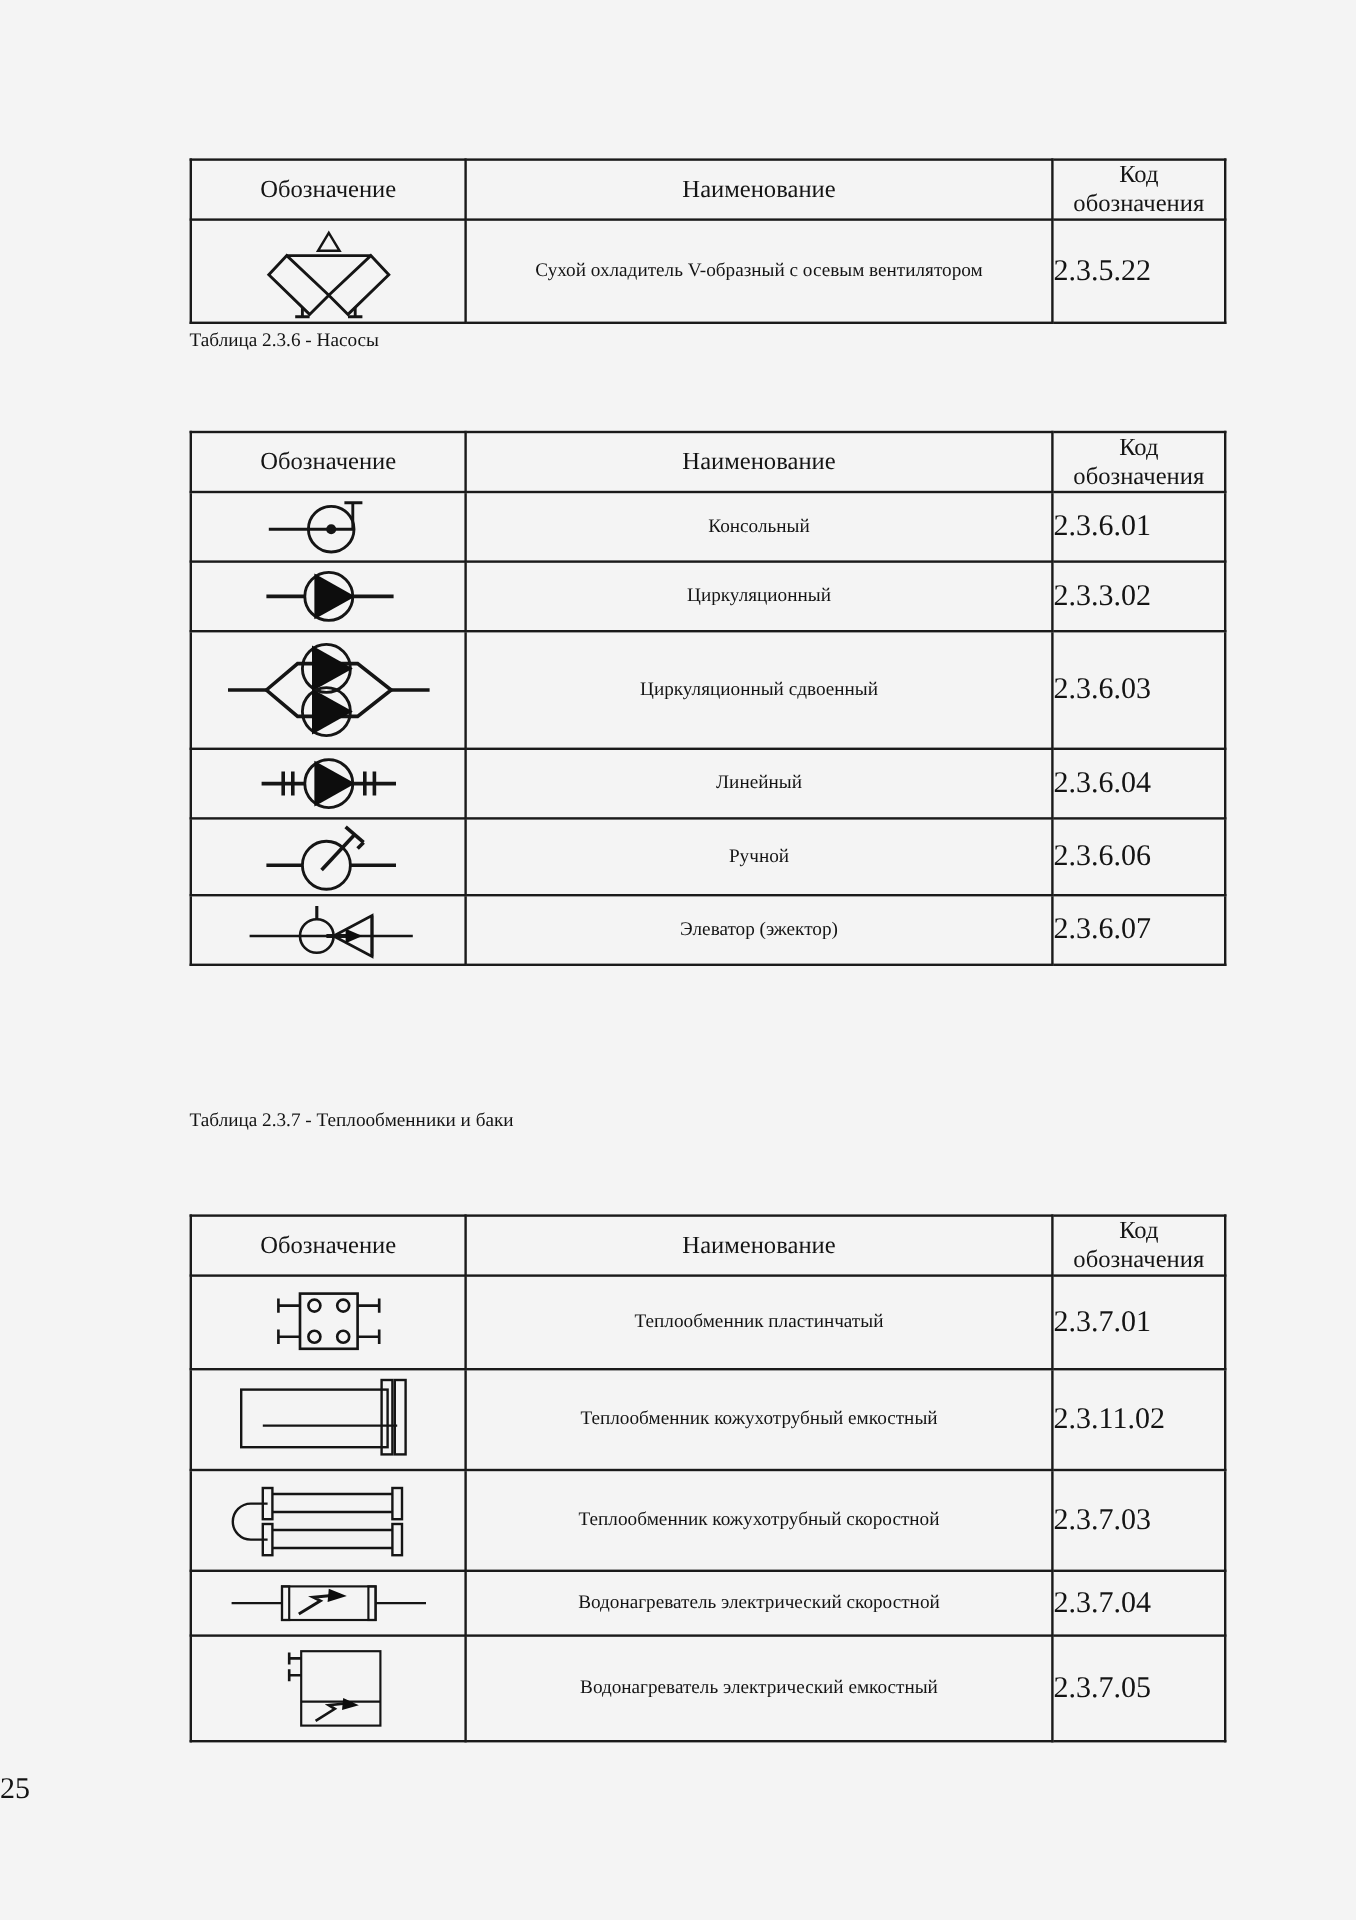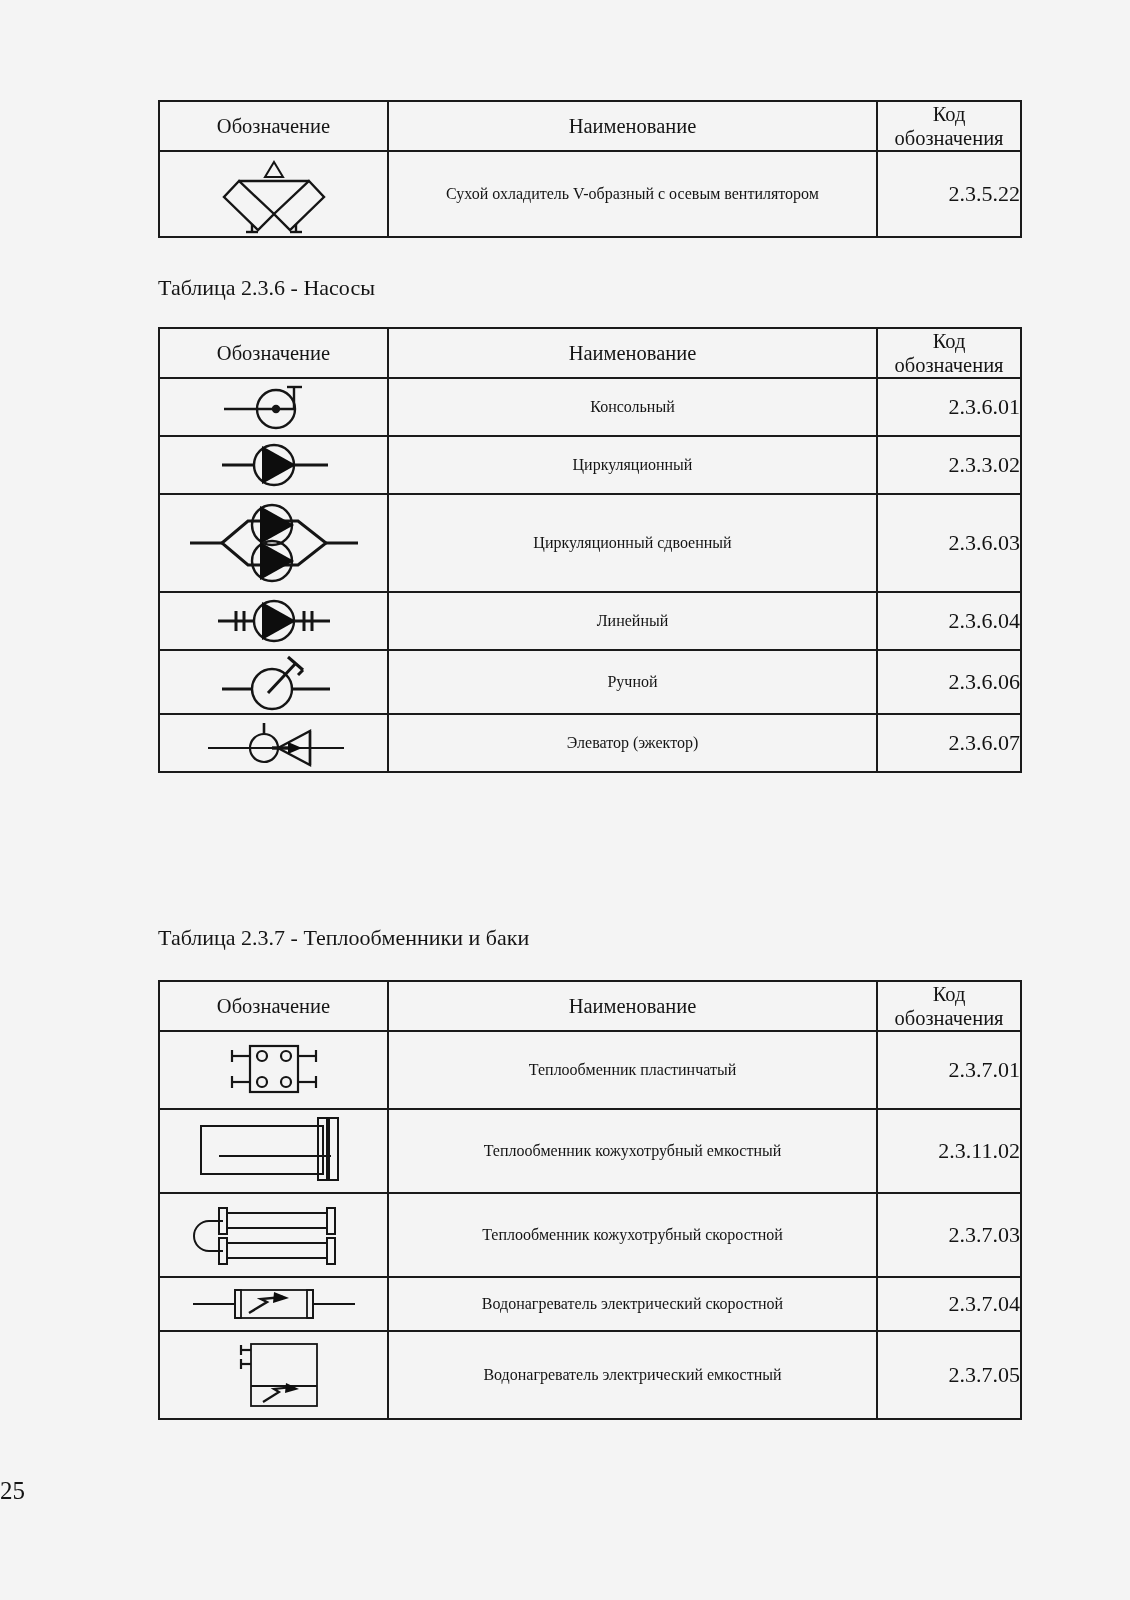--- a/index.html
+++ b/index.html
@@ -18,20 +18,21 @@
   }
 
   
   .doc-table {
     position: absolute;
     left: 158px;
     width: 856px;
     border-collapse: collapse;
     table-layout: fixed;
     background: #f4f4f4;
+    margin-top: 32px;
   }
   .doc-table td, .doc-table th {
     border: 2px solid #1a1a1a;
     padding: 0;
     background: #f4f4f4;
     vertical-align: middle;
     font-weight: normal;
   }
   .col-sym   { width: 227px; }
   .col-name  { width: 487px; }
@@ -45,36 +46,36 @@
   }
   .hdr-2line { padding: 5px 2px 5px 2px; border-radius: 16px; }
 
   .cell-name {
     text-align: center;
     font-size: 16px;
     line-height: 1.3;
     padding: 8px 16px;
   }
   .cell-code {
-    text-align: right;
-    font-size: 22px;
+    text-align: left;
+    font-size: 25px;
     padding: 8px 4px;
     white-space: nowrap;
   }
   .cell-sym {
     text-align: center;
     padding: 4px 0;
   }
   .cell-sym svg { display: block; margin: 0 auto; }
 
   
   .table-caption {
     position: absolute;
     left: 158px;
-    font-size: 22px;
+    font-size: 16px;
     white-space: nowrap;
   }
   .page-number {
     position: absolute;
     left: 0;
     width: 1130px;
     top: 1477px;
     text-align: left;
     font-size: 25px;
   }

